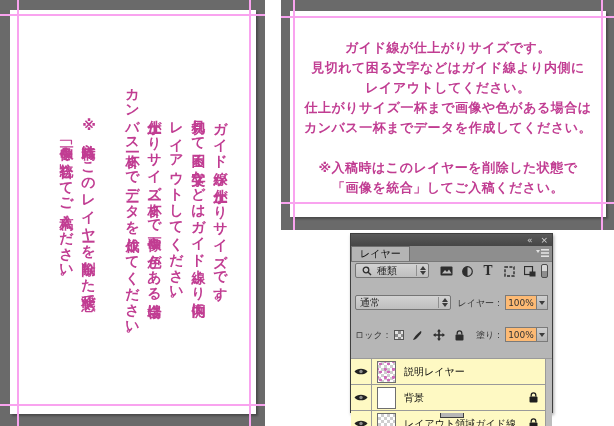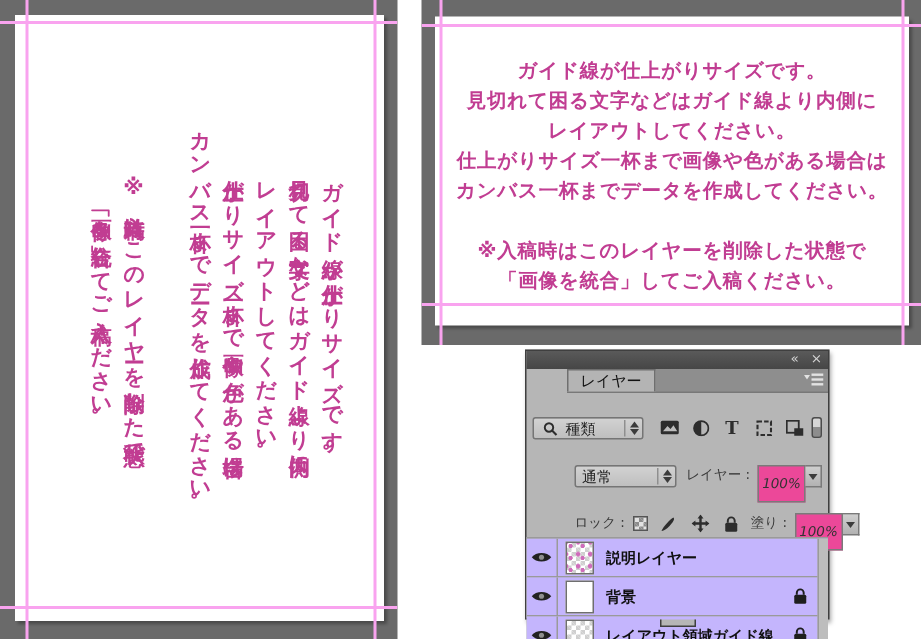--- a/index.html
+++ b/index.html
@@ -39,67 +39,67 @@
   }
   #panel-notch {
     position:absolute; left:440px; top:413px; width:24px; height:5px;
     background:#b6b6b6; border:1px solid #3f3f3f; border-top:none;
   }
   .titlebar {
     height:12px; background:linear-gradient(#5a5a5a,#464646);
     display:flex; align-items:center; justify-content:flex-end; gap:8px;
     color:#d4d4d4; font-size:9px; padding:0 4px; line-height:1;
   }
-  .tabstrip { height:16px; background:#8e8e8e; border-bottom:1px solid #787878; display:flex; align-items:center; position:relative;margin-left:27px; }
+  .tabstrip { height:16px; background:#8e8e8e; border-bottom:1px solid #787878; display:flex; align-items:center; position:relative; }
   .tab {
     height:15px; padding:0 8px; background:#b4b4b4; border:1px solid #6f6f6f; border-bottom:none;
     display:flex; align-items:center; font-size:10px; color:#111;
   }
   .panel-menu { position:absolute; right:3px; top:2px; }
-  .row { display:flex; align-items:flex-start; padding:16px 4px; }
+  .row { display:flex; align-items:flex-end; padding:16px 4px; }
   .filter-row { height:20px; gap:4px; }
   .dropdown {
     height:15px; background:linear-gradient(#d2d2d2,#bfbfbf); border:1px solid #757575;
     border-radius:2px; display:flex; align-items:center; padding:0 2px 0 4px; gap:3px;
   }
   .dd-kind { width:88px; }
   .dd-blend { width:104px; }
   .dd-label { flex:1; font-size:10px; color:#222; }
   .stepper { margin-left:auto; display:flex; flex-direction:column; gap:1px; align-items:center; padding-left:3px; border-left:1px solid #8f8f8f; height:11px; justify-content:center; }
   .tri-up    { width:0; height:0; border-left:3px solid transparent; border-right:3px solid transparent; border-bottom:4px solid #3c3c3c; }
   .tri-down  { width:0; height:0; border-left:3px solid transparent; border-right:3px solid transparent; border-top:4px solid #3c3c3c; }
   .ficons { display:flex; align-items:center; gap:7px; margin-left:6px; }
   .ficon { display:flex; align-items:center; justify-content:center; width:14px; height:14px; color:#2d2d2d; }
   .t-glyph { font-size:12px; font-weight:bold; font-family:"DejaVu Serif", serif; }
   .toggle {
     margin-left:auto; width:8px; height:14px; border:1px solid #4c4c4c; border-radius:2px;
     background:linear-gradient(#d6d6d6 50%, #8d8d8d 50%);
   }
-  .blend-row, .lock-row { height:19px; gap:3px;margin-left:28px; }
+  .blend-row, .lock-row { height:19px; gap:3px; }
   .small-label { color:#3a3a3a; font-size:9px; white-space:nowrap; }
   .combo { display:flex; margin-left:2px; }
   .combo-val {
-    width:32px; height:25px; background:#ec4899; border:1px solid #7a7a7a;
-    display:flex; align-items:center; justify-content:center; font-size:9px; color:#333;font-style:italic;
+    width:32px; height:15px; background:#fdba74; border:1px solid #7a7a7a;
+    display:flex; align-items:center; justify-content:center; font-size:9px; color:#333;
   }
   .combo-btn {
     width:11px; height:15px; background:linear-gradient(#cfcfcf,#b2b2b2); border:1px solid #7a7a7a; border-left:none;
     display:flex; align-items:center; justify-content:center;
   }
   .spacer { flex:1; }
   .lock-icons { display:flex; align-items:center; gap:7px; margin-left:2px; }
   .checker-mini {
     width:10px; height:10px; border:1px solid #555;
     background-image:linear-gradient(45deg,#8b8b8b 25%,transparent 25%,transparent 75%,#8b8b8b 75%),
                      linear-gradient(45deg,#8b8b8b 25%,transparent 25%,transparent 75%,#8b8b8b 75%);
     background-size:6px 6px; background-position:0 0,3px 3px; background-color:#e2e2e2;
   }
   
   .layer-list { height:78px; background:#b0b0b0; border-top:1px solid #9a9a9a; position:relative; overflow:hidden; }
-  .layer-row { height:26px; background:#c4b5fd; border-bottom:1px solid #9a9a9a; display:flex; align-items:center;font-weight:bold; }
+  .layer-row { height:26px; background:#fef9c3; border-bottom:1px solid #9a9a9a; display:flex; align-items:center; }
   .eye-cell { width:21px; align-self:stretch; border-right:1px solid #9a9a9a; display:flex; align-items:center; justify-content:center; }
   .thumb { width:19px; height:22px; border:1px solid #6f6f6f; margin-left:5px; background:#ffffff; }
   .thumb-checker, .thumb-pattern {
     background-image:linear-gradient(45deg,#cfcfcf 25%,transparent 25%,transparent 75%,#cfcfcf 75%),
                      linear-gradient(45deg,#cfcfcf 25%,transparent 25%,transparent 75%,#cfcfcf 75%);
     background-size:6px 6px; background-position:0 0,3px 3px; background-color:#ffffff;
   }
   .thumb-pattern {
     background-image:radial-gradient(circle at 30% 25%, #cf6bbb 1.2px, transparent 1.6px),
                      radial-gradient(circle at 70% 55%, #cf6bbb 1.2px, transparent 1.6px),

